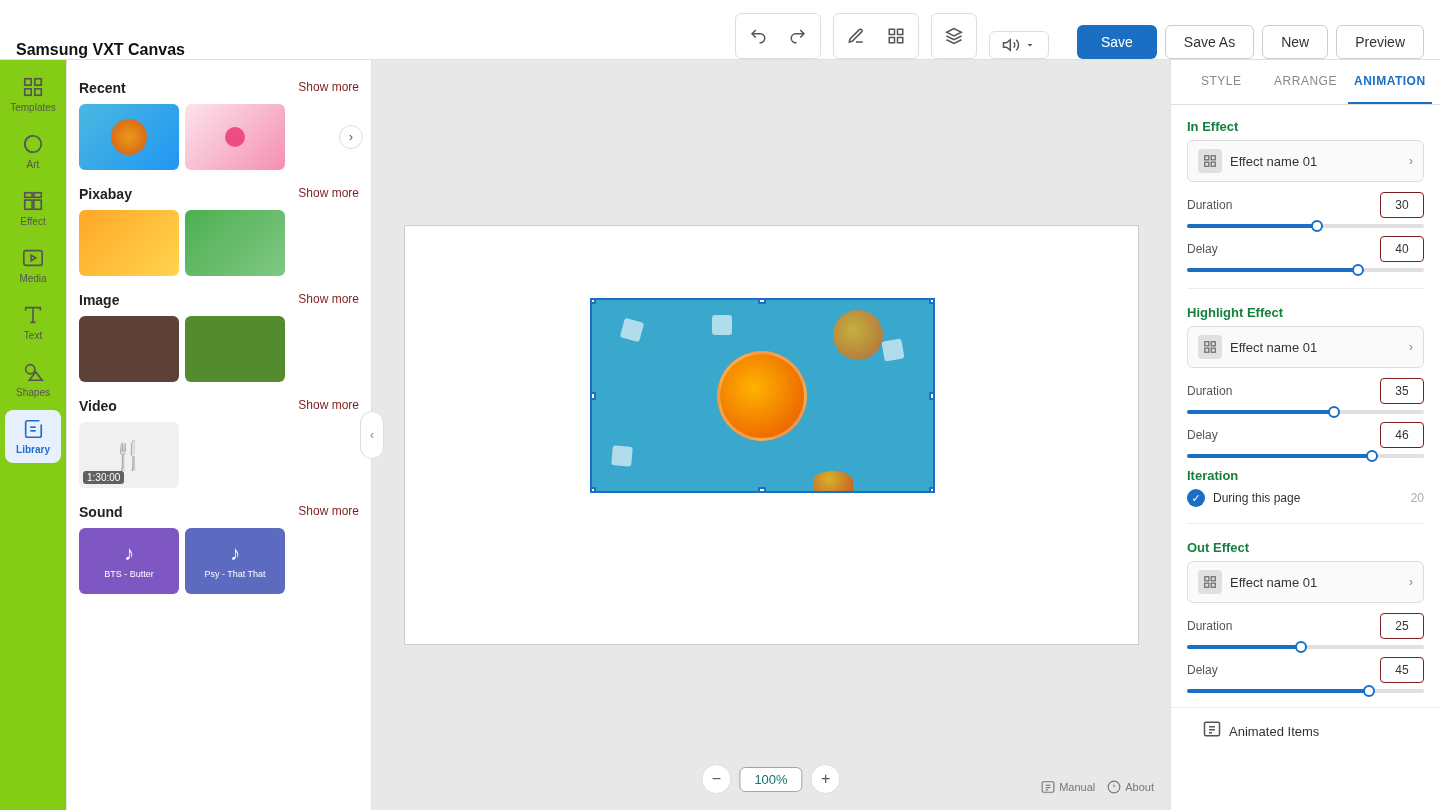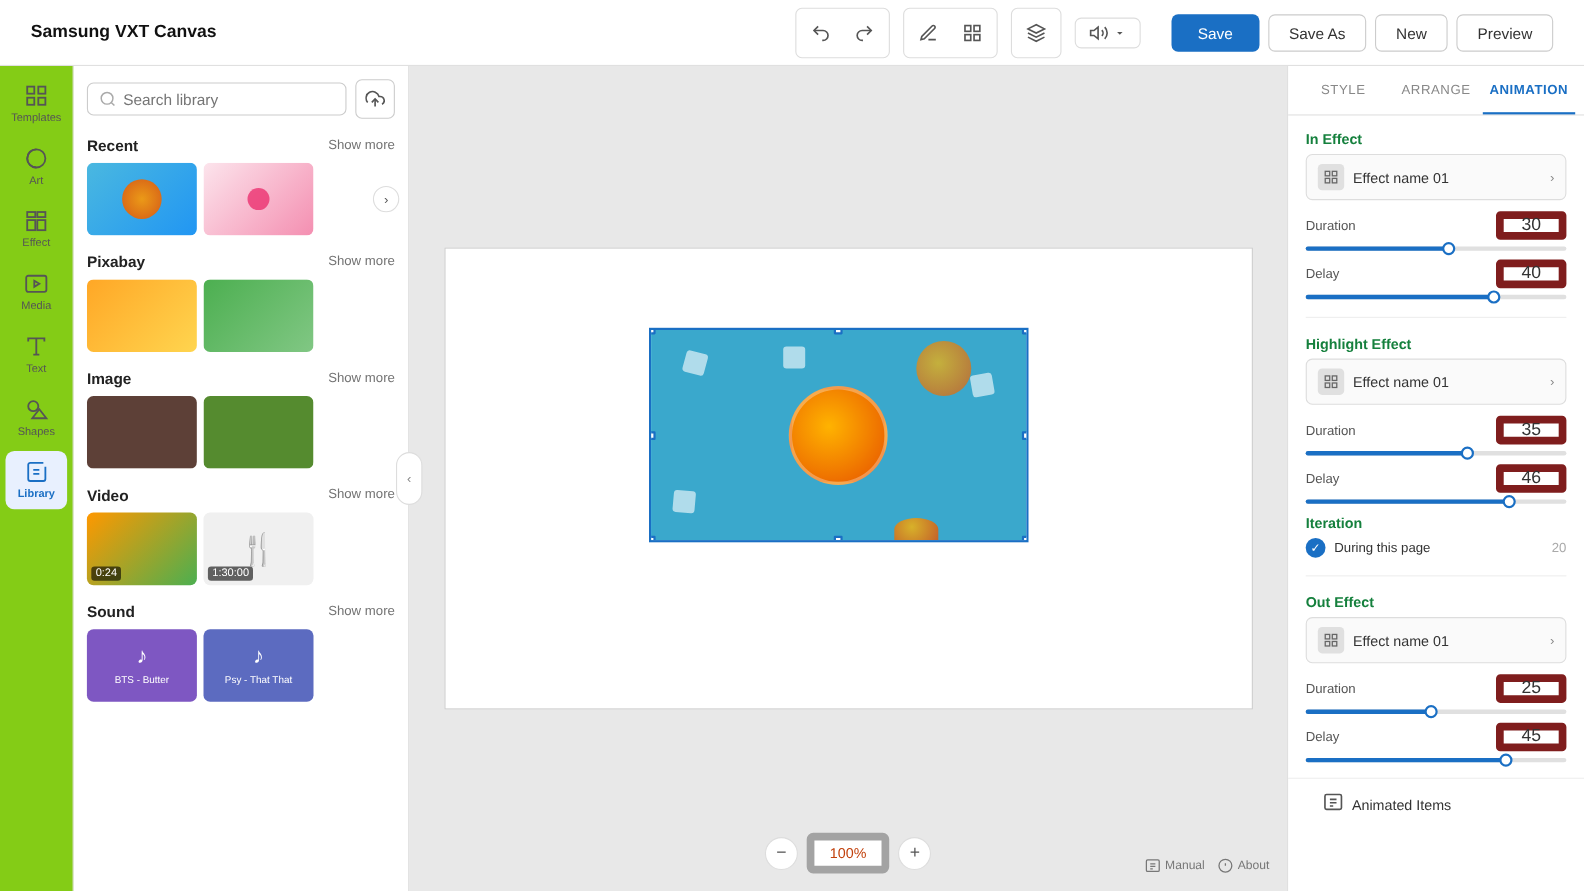--- a/index.html
+++ b/index.html
@@ -3,22 +3,22 @@
   <meta charset="utf-8">
   <style>
     * { box-sizing: border-box; margin: 0; padding: 0; }
     body { font-family: 'Segoe UI', Arial, sans-serif; background: #f0f0f0; width: 1440px; height: 810px; overflow: hidden; display: flex; flex-direction: column; }
 
     
     .header {
       height: 60px;
       background: #ffffff;
       display: flex;
-      align-items: center;
-      padding: 0 28px;
+      align-items: flex-end;
+      padding: 0 16px;
       border-bottom: 1px solid #e0e0e0;
       flex-shrink: 0;
       gap: 12px;
     }
     .brand-title {
       font-size: 16px;
       font-weight: 600;
       color: #111;
       margin-right: 12px;
       white-space: nowrap;
@@ -140,21 +140,21 @@
       display: flex; align-items: center; justify-content: center;
       color: #555;
     }
     .section-header {
       display: flex;
       justify-content: space-between;
       align-items: flex-start;
       margin-top: 8px;
     }
     .section-title { font-size: 14px; font-weight: 600; color: #222; }
-    .show-more { font-size: 12px; color: #737373; cursor: pointer; }
+    .show-more { font-size: 12px; color: #7f1d1d; cursor: pointer; }
     .thumbnail-row {
       display: flex;
       gap: 6px;
       position: relative;
     }
     .thumbnail {
       width: 100px; height: 66px;
       border-radius: 6px;
       object-fit: cover;
       overflow: hidden;
@@ -287,25 +287,25 @@
       background: #fff;
       border: 1px solid #ddd;
       border-radius: 50%;
       display: flex; align-items: center; justify-content: center;
       cursor: pointer;
       font-size: 16px;
       color: #555;
     }
     .zoom-level {
       background: #fff;
-      border: 7px solid #a3a3a3;
+      border: 1px solid #a3a3a3;
       border-radius: 6px;
       padding: 4px 14px;
       font-size: 13px;
-      color: #c2410c;
+      color: #0f766e;
     }
     .canvas-info-right {
       position: absolute;
       bottom: 16px;
       right: 16px;
       display: flex; gap: 12px;
     }
     .info-link { font-size: 11px; color: #777; cursor: pointer; display: flex; align-items: center; gap: 4px; }
 
     
@@ -361,25 +361,25 @@
       color: #666;
       flex-shrink: 0;
     }
     .effect-name { flex: 1; font-size: 13px; color: #333; }
     .effect-chevron { color: #888; font-size: 12px; }
 
     .slider-row { display: flex; flex-direction: column; gap: 6px; }
     .slider-label-row { display: flex; justify-content: space-between; align-items: center; }
     .slider-lbl { font-size: 12px; color: #555; }
     .slider-val-box {
-      width: 64px; height: 26px;
-      border: 7px solid #7f1d1d;
+      width: 44px; height: 26px;
+      border: 1px solid #7f1d1d;
       border-radius: 4px;
       display: flex; align-items: center; justify-content: center;
-      font-size: 16px;
+      font-size: 12px;
       color: #333;
     }
     .slider-track {
       height: 4px;
       background: #e0e0e0;
       border-radius: 2px;
       position: relative;
     }
     .slider-fill {
       height: 100%;
@@ -570,36 +570,20 @@
           <path d="M4 19V5a2 2 0 012-2h13"></path>
           <path d="M4 19a2 2 0 002 2h13a2 2 0 002-2V7"></path>
           <line x1="9" y1="10" x2="15" y2="10"></line>
           <line x1="9" y1="14" x2="15" y2="14"></line>
         </svg>
       <span style="color:#1a6fc4;font-weight:600;">Library</span>
     </div>
   </div>
 
   <div class="library-panel">
-    <div class="search-bar">
-      <div class="search-input-wrap">
-        <svg width="16" height="16" viewBox="0 0 24 24" fill="none" stroke="#aaa" stroke-width="2">
-            <circle cx="11" cy="11" r="8"></circle>
-            <line x1="21" y1="21" x2="16.65" y2="16.65"></line>
-          </svg>
-        <input type="text" placeholder="Search library" style="">
-      </div>
-      <button class="upload-btn">
-        <svg width="18" height="18" viewBox="0 0 24 24" fill="none" stroke="#555" stroke-width="2">
-            <polyline points="16 16 12 12 8 16"></polyline>
-            <line x1="12" y1="12" x2="12" y2="21"></line>
-            <path d="M20.39 18.39A5 5 0 0018 9h-1.26A8 8 0 103 16.3"></path>
-          </svg>
-      </button>
-    </div>
 
     <div class="section-header">
       <span class="section-title">Recent</span>
       <span class="show-more">Show more</span>
     </div>
     <div class="thumbnail-row">
       <div class="thumbnail thumb-blue">
         <div style="width:100%;height:100%;background:linear-gradient(135deg,#4ab8e0,#2196f3);display:flex;align-items:center;justify-content:center;">
           <div style="width:36px;height:36px;background:radial-gradient(#ff9800,#e65100);border-radius:50%;opacity:0.9;"></div>
         </div>
@@ -636,23 +620,20 @@
       <div class="thumbnail thumb-green-food">
         <div style="width:100%;height:100%;background:#558b2f;"></div>
       </div>
     </div>
 
     <div class="section-header">
       <span class="section-title">Video</span>
       <span class="show-more">Show more</span>
     </div>
     <div class="thumbnail-row">
-      <div class="thumbnail" style="background:linear-gradient(135deg,#ff9800,#4caf50);">
-        <span class="thumb-badge">0:24</span>
-      </div>
       <div class="thumbnail" style="background:#f0f0f0;display:flex;align-items:center;justify-content:center;">
         <div style="color:#fbc02d;font-size:28px;">🍴</div>
         <span class="thumb-badge">1:30:00</span>
       </div>
     </div>
 
     <div class="section-header">
       <span class="section-title">Sound</span>
       <span class="show-more">Show more</span>
     </div>

